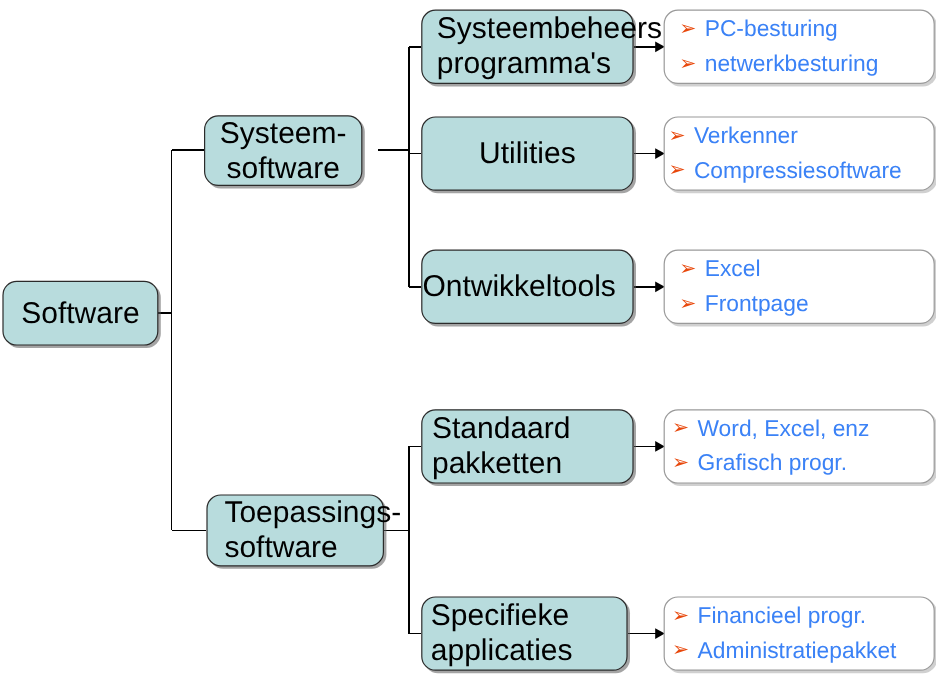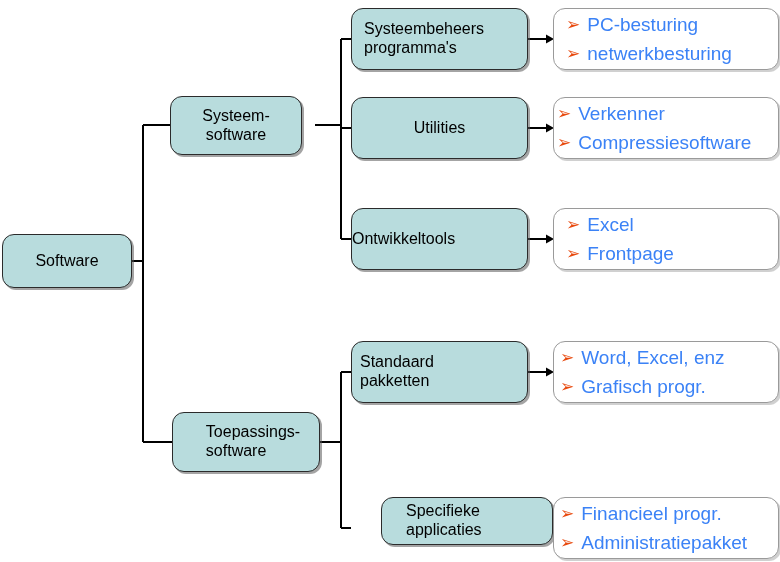--- a/index.html
+++ b/index.html
@@ -42,21 +42,21 @@
     line-height: 1.16;
     white-space: pre;
   }
 
   
   .node.teal {
     background: #b8dcdd;
     border: 1px solid #2b2b2b;
     box-shadow: 2px 2px 0 rgba(90,90,90,0.55);
     color: #000000;
-    font-size: 16px;
+    font-size: 25px;
   }
   .node.teal.center { align-items: center; text-align: center; }
   .node.teal.lead   { align-items: flex-start; text-align: left; padding-left: 14px; }
 
   
   .node.leaf {
     background: #ffffff;
     border: 1px solid #9a9a9a;
     box-shadow: 2px 2px 0 rgba(150,150,150,0.45);
     color: #000000;
@@ -123,21 +123,21 @@
 
   <div class="node teal center" style="left:2px; top:234px; width:130px; height:54px;">
     <span class="txt">Software</span>
   </div>
 
   <div class="node teal center" style="left:170px; top:96px; width:132px; height:59px;">
     <span class="txt">Systeem-
 software</span>
   </div>
 
-  <div class="node teal lead" style="left:172px; top:412px; width:148px; height:60px;align-items:center;">
+  <div class="node teal lead" style="left:172px; top:412px; width:148px; height:60px;">
     <span class="txt">Toepassings-
 software</span>
   </div>
 
   <div class="node teal lead" style="left:351px; top:8px; width:177px; height:62px; padding-left:12px;">
     <span class="txt">Systeembeheers
 programma's</span>
   </div>
 
   <div class="node teal center" style="left:351px; top:97px; width:177px; height:62px;">
@@ -146,21 +146,21 @@
 
   <div class="node teal lead" style="left:351px; top:208px; width:177px; height:62px; padding-left:0;">
     <span class="txt">Ontwikkeltools</span>
   </div>
 
   <div class="node teal lead" style="left:351px; top:341px; width:177px; height:62px; padding-left:8px;">
     <span class="txt">Standaard
 pakketten</span>
   </div>
 
-  <div class="node teal lead" style="left:351px; top:497px; width:172px; height:48px; padding-left:24px;margin-left:30px;">
+  <div class="node teal lead" style="left:351px; top:497px; width:172px; height:62px; padding-left:7px;">
     <span class="txt">Specifieke
 applicaties</span>
   </div>
 
   <div class="node leaf" style="left:553px; top:8px; width:226px; height:62px; padding-left:12px;">
     <div class="leaf-item">
       <span class="bullet">➢</span>
       <span class="leaf-label">PC-besturing</span>
     </div>
     <div class="leaf-item">

